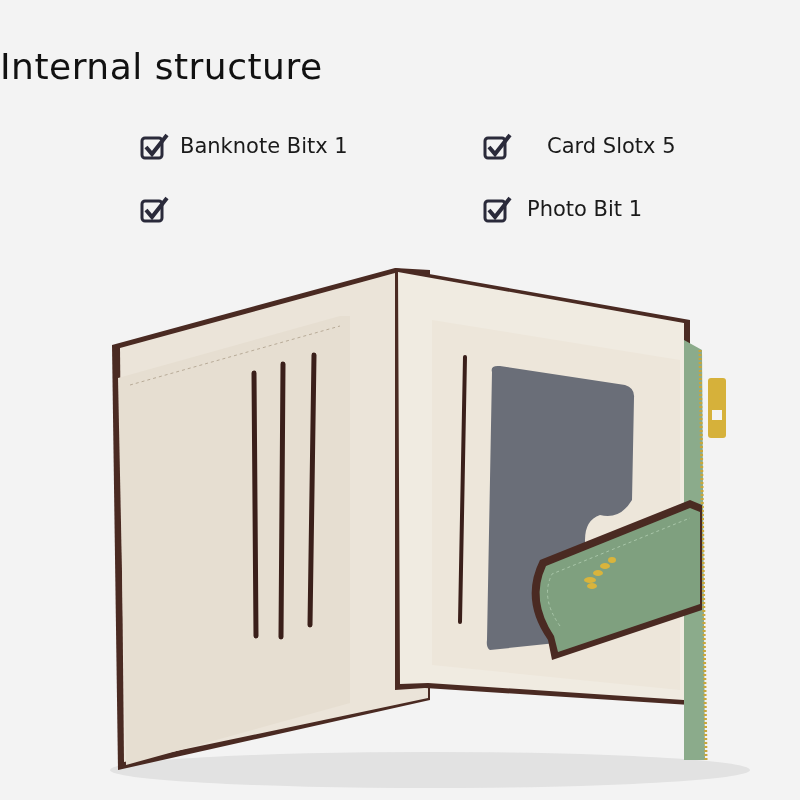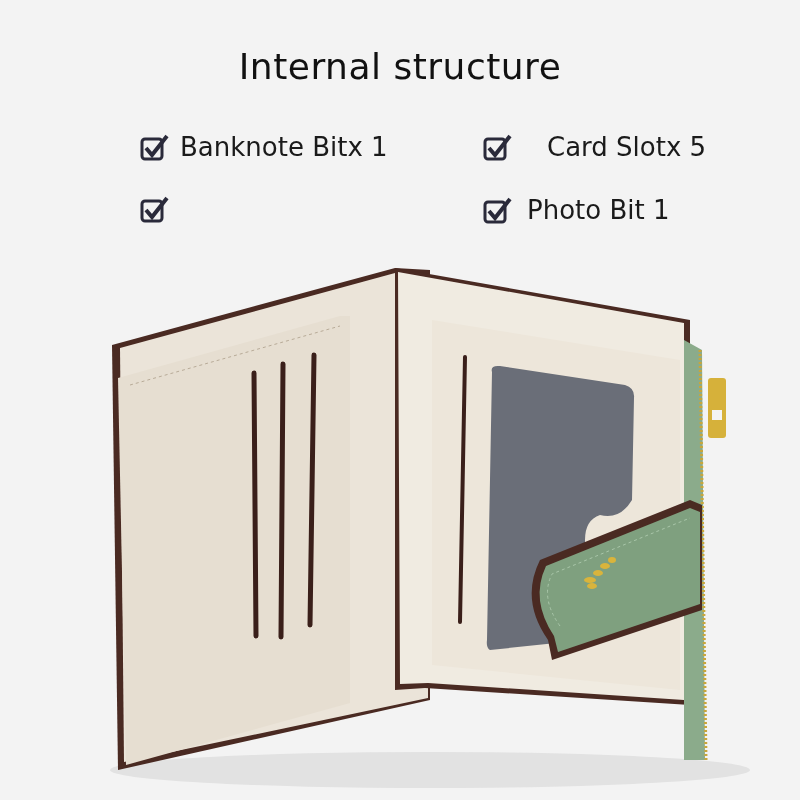--- a/index.html
+++ b/index.html
@@ -1,18 +1,18 @@
 <!DOCTYPE html>
 <html><head>
 <meta charset="utf-8">
 <style>
   html, body { margin:0; padding:0; }
   body { width:800px; height:800px; overflow:hidden; background:#f3f3f3; font-family:"DejaVu Sans", sans-serif; position:relative; }
-  .title { position:absolute; top:46px; left:0; width:800px; text-align:center; font-size:36px; font-weight:500; color:#111; letter-spacing:0.5px; }
-  .feature { position:absolute; display:flex; align-items:center; gap:12px; font-size:26px; color:#1a1a1a; }
+  .title { position:absolute; top:46px; left:0; width:800px; font-size:36px; font-weight:500; color:#111; letter-spacing:0.5px; }
+  .feature { position:absolute; display:flex; align-items:center; gap:12px; font-size:21px; color:#1a1a1a; }
   .check { width:28px; height:28px; position:relative; }
   .check svg { width:30px; height:30px; }
   .f1 { left:140px; top:132px; }
   .f2 { left:483px; top:132px;gap:36px; }
   .f3 { left:140px; top:195px; }
   .f4 { left:483px; top:195px;gap:16px; }
   .photo { position:absolute; left:0; top:250px; width:800px; height:550px; }
 </style>
 </head>
 <body>

